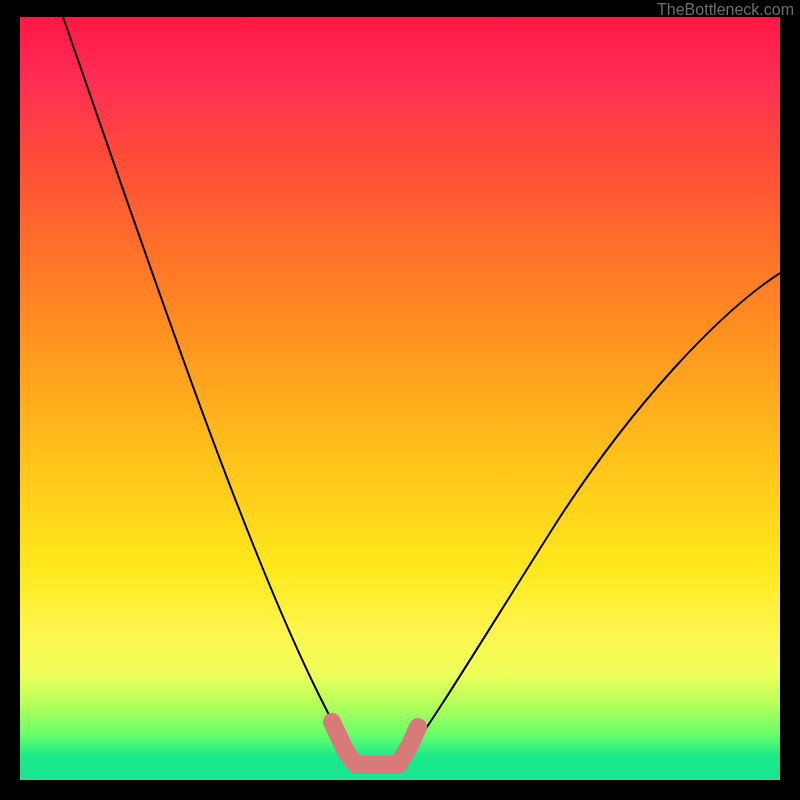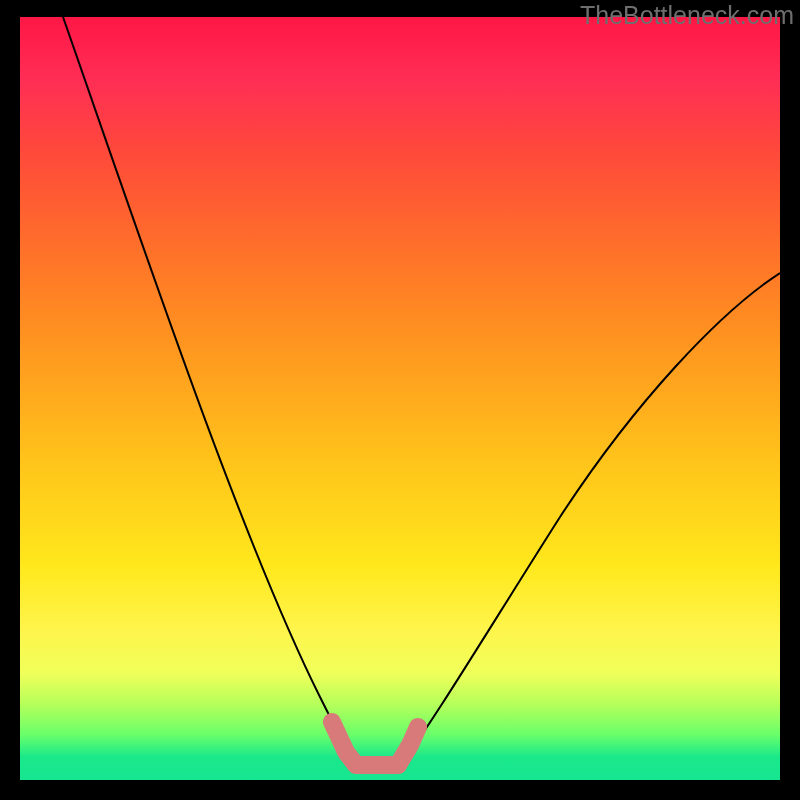--- a/index.html
+++ b/index.html
@@ -42,21 +42,21 @@
       #6aff6a 94%,
       #1be88a 97%,
       #17e692 100%
     );
   }
   .watermark {
     position: absolute;
     top: 1px;
     right: 6px;
     color: #6e6e6e;
-    font-size: 25px;
+    font-size: 16px;
     font-weight: 500;
     white-space: nowrap;
     z-index: 5;
   }
   svg.curves {
     position: absolute;
     inset: 0;
     z-index: 2;
   }
   .curve-stroke {

